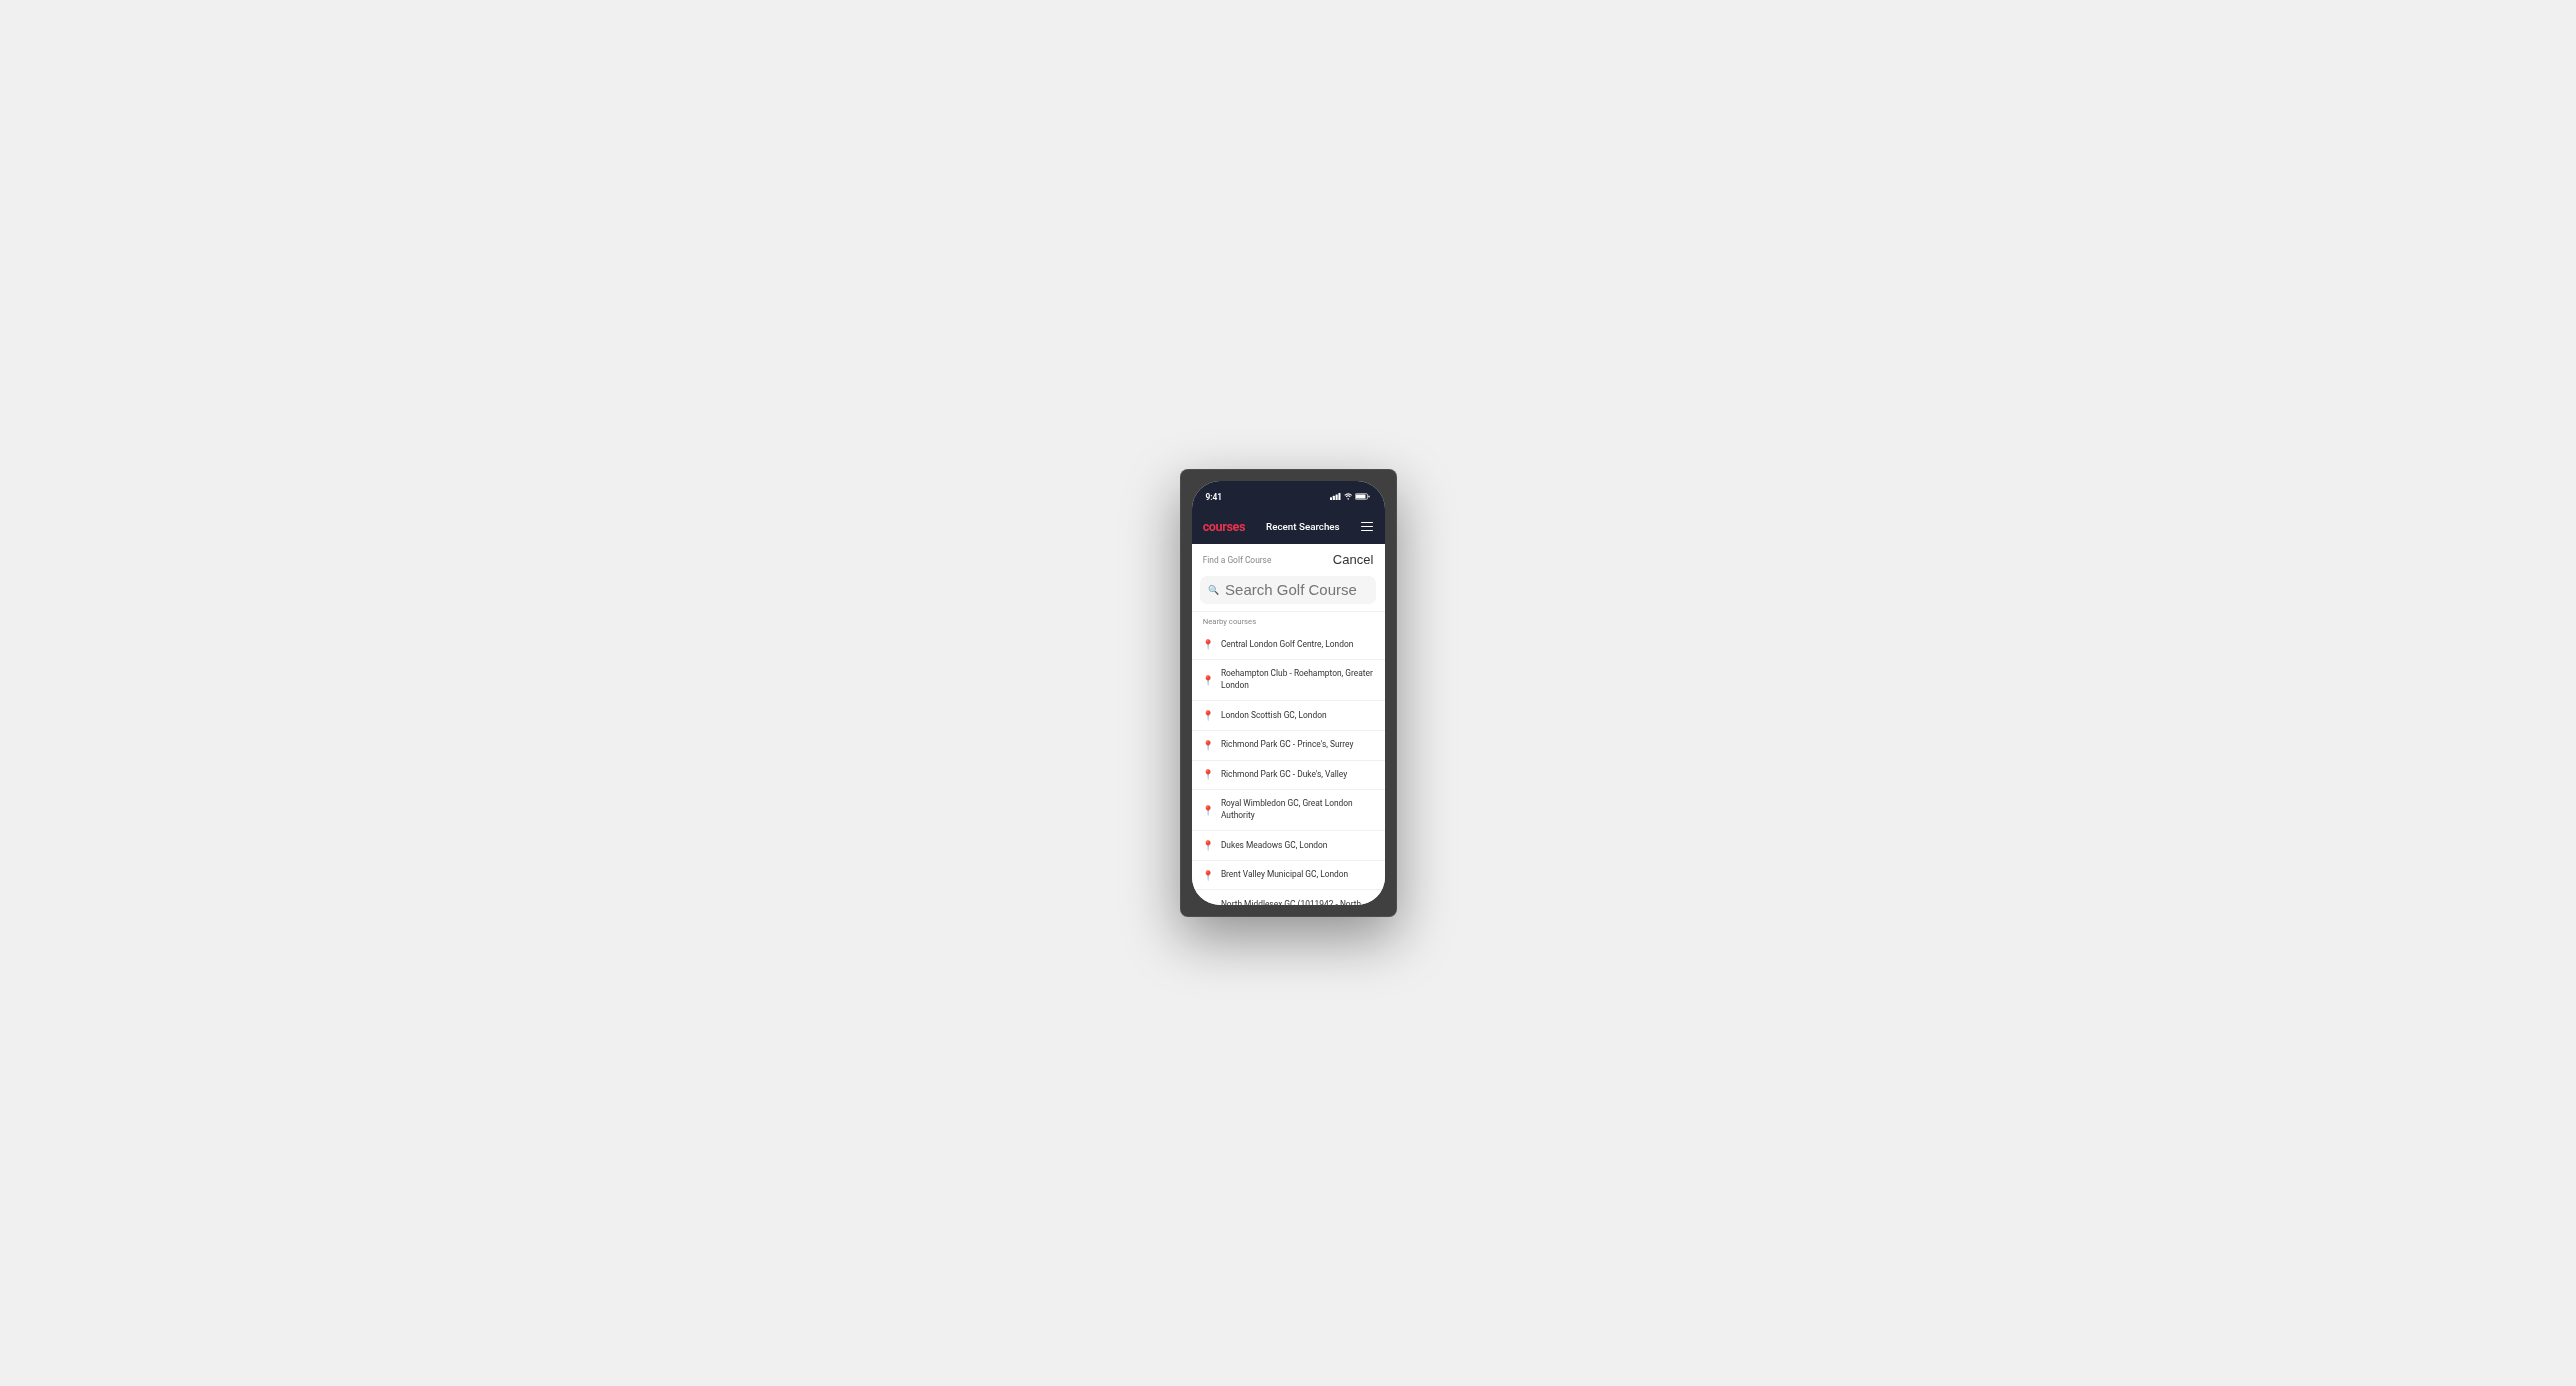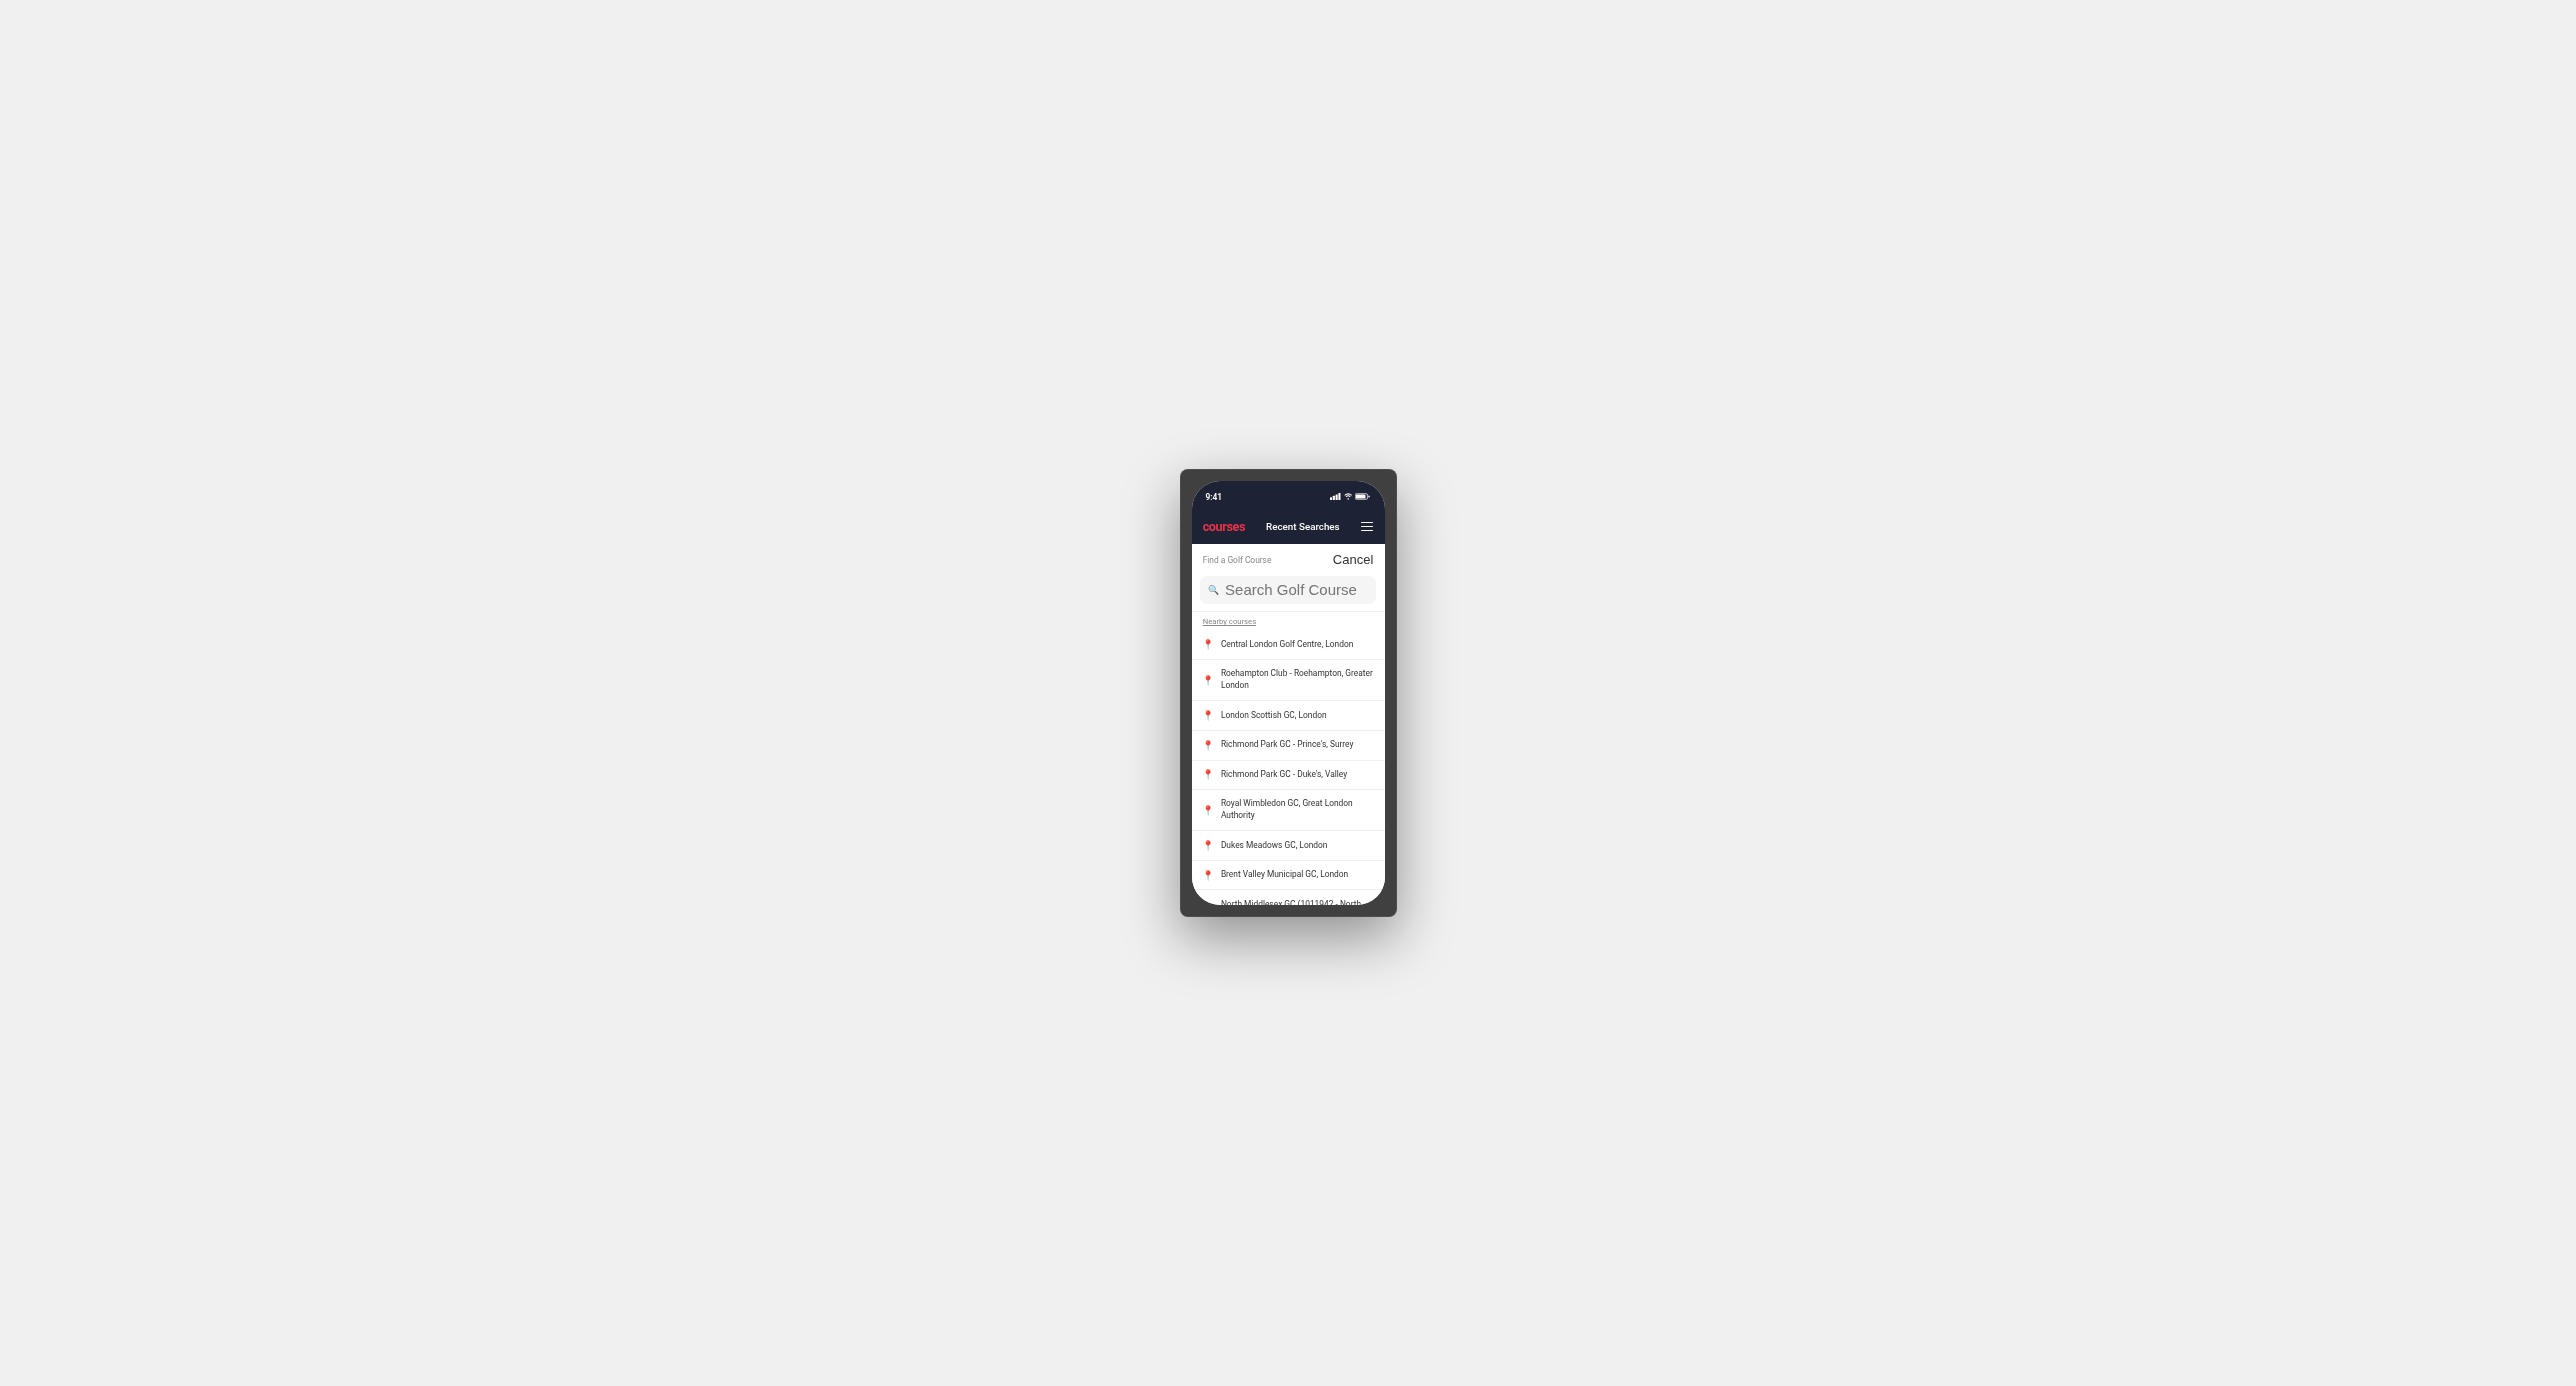--- a/index.html
+++ b/index.html
@@ -154,21 +154,20 @@
       color: #999;
       width: 100%;
     }
 
     .nearby-label {
       padding: 5.6px 11.2px 4.2px;
       font-size: 7.7px;
       color: #888;
       background: white;
       border-top: 0.7px solid #f0f0f0;
-      text-decoration: underline;
     }
 
     .course-list {
       flex: 1;
       background: white;
     }
 
     .course-item {
       display: flex;
       align-items: center;

